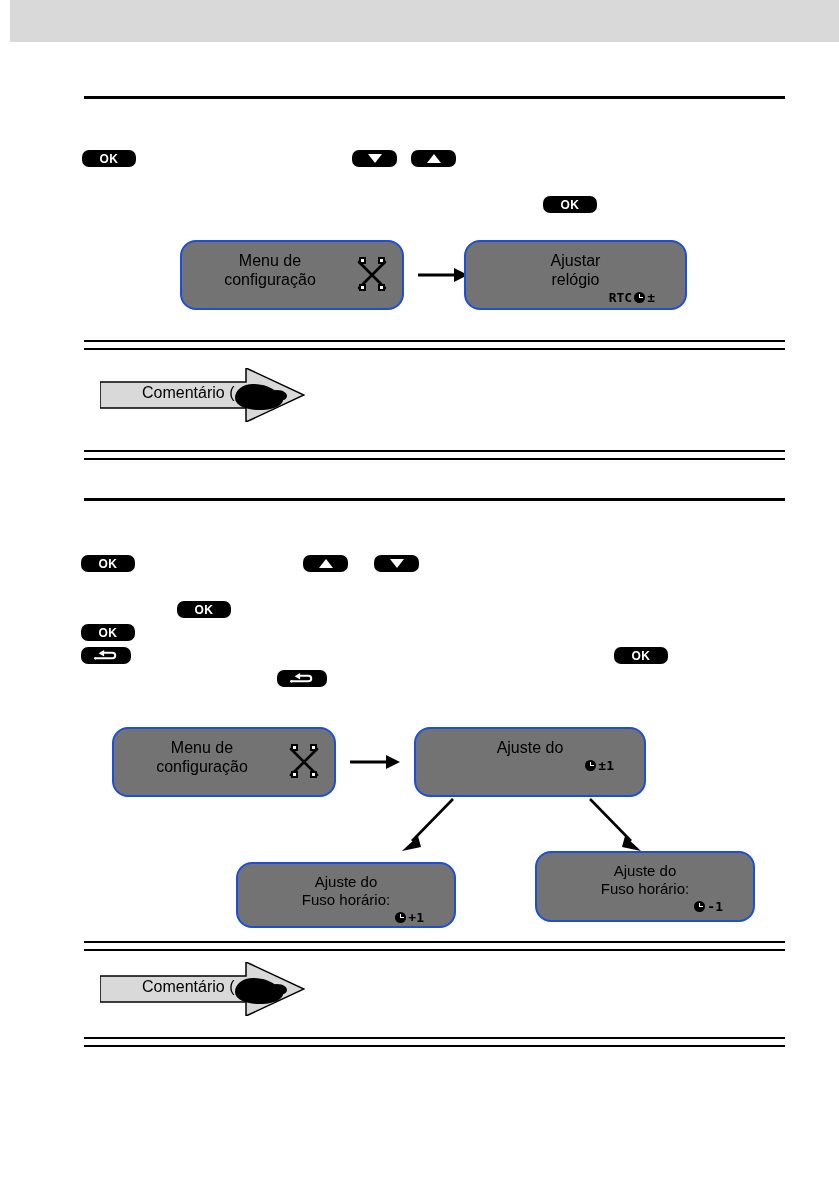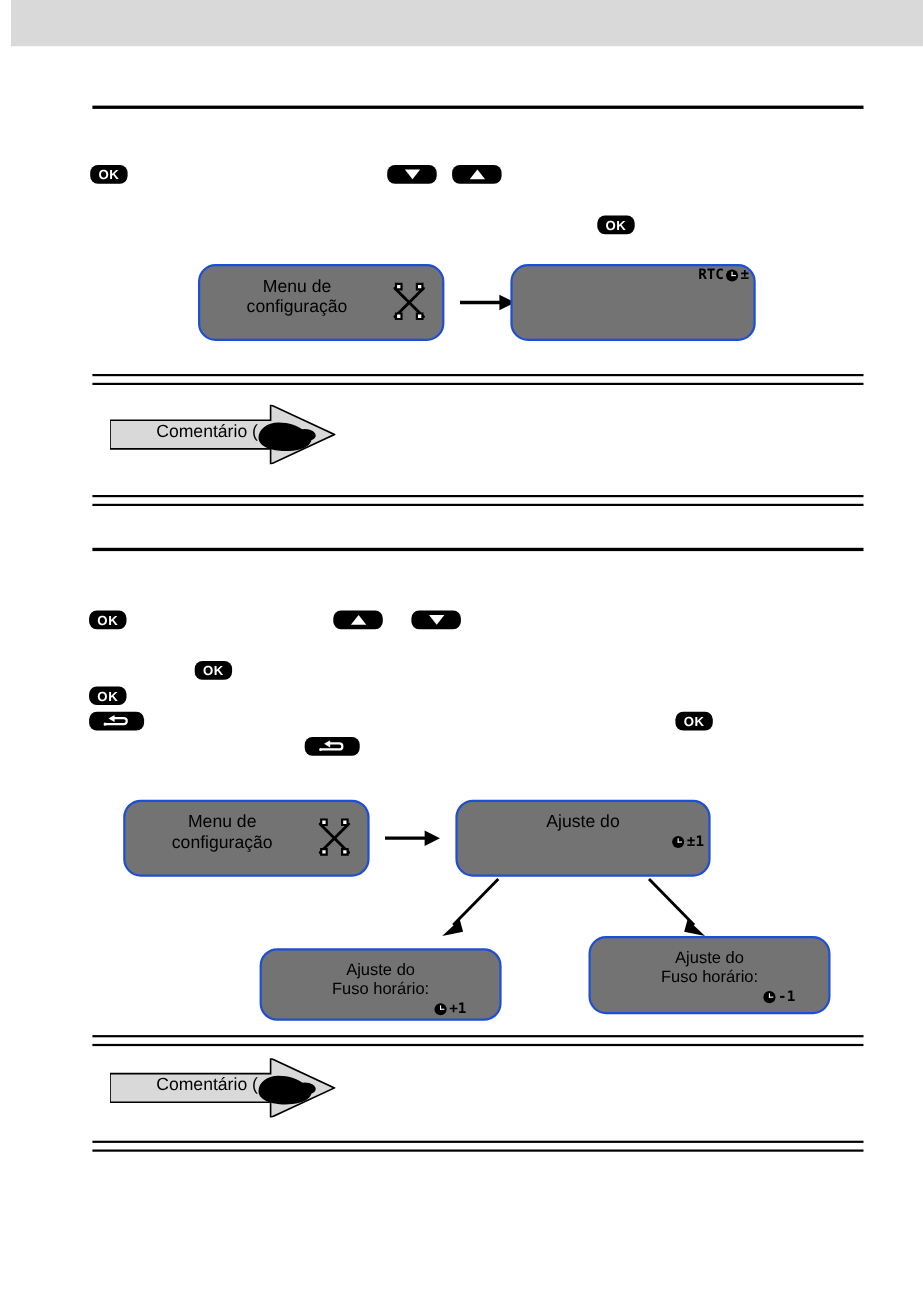--- a/index.html
+++ b/index.html
@@ -49,21 +49,21 @@
     align-items: center;
     justify-content: center;
     color: #ffffff;
     font-family: "Liberation Sans", sans-serif;
     font-weight: bold;
     font-size: 12px;
     letter-spacing: 0.5px;
     box-sizing: border-box;
     padding: 0 4px;
   }
-  .keycap.ok { width: 34px; }
+  .keycap.ok { width: 54px; }
   .keycap.arrow { width: 45px; }
   .keycap.back { width: 50px; }
 
   .tri {
     width: 0; height: 0;
     border-left: 7px solid transparent;
     border-right: 7px solid transparent;
   }
   .tri-up { border-bottom: 9px solid #fff; }
   .tri-down { border-top: 9px solid #fff; }
@@ -89,21 +89,21 @@
     color: #000;
     padding-top: 9px;
   }
   .lcd-text.small { font-size: 15px; line-height: 18px; }
 
   .lcd-value {
     font-family: "Liberation Sans", sans-serif;
     font-weight: bold;
     font-size: 14px;
     text-align: right;
-    padding-right: 4px;
+    padding-right: 30px;
     margin-top: 1px;
     letter-spacing: 1px;
     display: flex;
     align-items: center;
     justify-content: flex-end;
     gap: 2px;
   }
   .lcd-value .mono {
     font-family: "DejaVu Sans Mono", monospace;
     font-size: 13px;
@@ -205,20 +205,24 @@
     </g>
   </svg>
 </div>
 
 <svg class="flowarrow" width="50" height="18" viewBox="0 0 50 18" style="left:418px; top:266px;">
   <line x1="0" y1="9" x2="38" y2="9" stroke="#000" stroke-width="3"></line>
   <polygon points="36,2 50,9 36,16" fill="#000"></polygon>
 </svg>
 
 <div class="lcd" style="left:464px; top:240px; width:223px; height:70px;">
+  <div class="lcd-text">
+    <div>Ajustar</div>
+    <div>relógio</div>
+  </div>
   <div class="lcd-value">
     <span class="mono">RTC</span>
     <span class="clock-glyph"></span>
     <span class="mono">±</span>
   </div>
 </div>
 
 <div class="rule rule-double" style="left:84px; top:340px; width:701px;"></div>
 
 <div class="comment-banner" style="left:100px; top:368px;">

